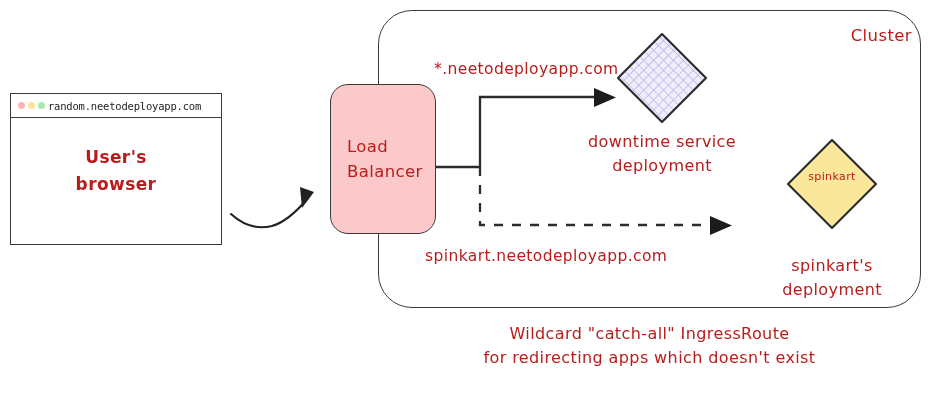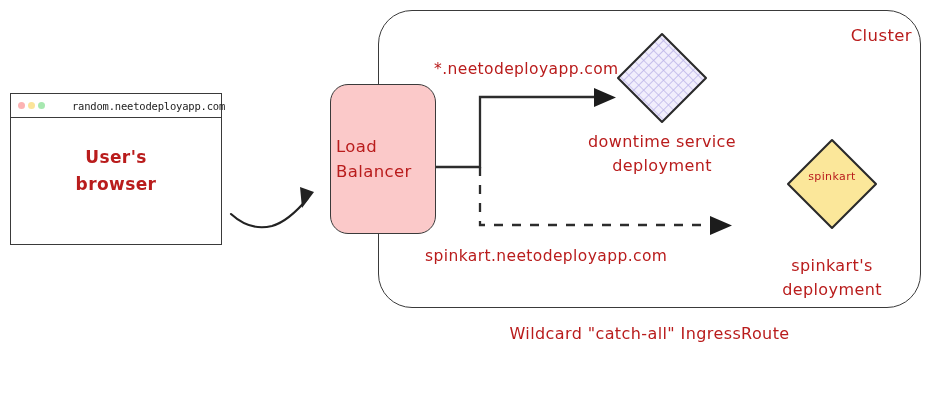--- a/index.html
+++ b/index.html
@@ -52,21 +52,21 @@
     margin-right: 3px;
     flex: 0 0 auto;
   }
   .dot.red { background: #fcb3b3; }
   .dot.yellow { background: #fbe49a; }
   .dot.green { background: #a7e8b0; }
   #browser-url {
     font-family: "DejaVu Sans Mono", monospace;
     font-size: 10.5px;
     color: #1d1d1d;
-    margin-left: 24px;
+    margin-left: 0;
     letter-spacing: -0.2px;
   }
   #browser-body {
     position: relative;
     height: calc(100% - 24px);
     font-weight: bold;
   }
   #browser-label {
     position: absolute;
     left: 0;
@@ -113,21 +113,21 @@
     width: 106px;
     height: 150px;
     box-sizing: border-box;
     background: #fbc9c9;
     border: 1.5px solid #3a3a3a;
     border-radius: 18px;
     display: flex;
     flex-direction: column;
     align-items: flex-start;
     justify-content: center;
-    padding-left: 5px;
+    padding-left: 16px;
   }
   #load-balancer .lb-line {
     font-size: 16.5px;
     line-height: 25px;
   }
 
   
   #connectors {
     position: absolute;
     left: 430px;
@@ -261,15 +261,16 @@
     </svg>
     <div id="spinkart-inner-label" class="hand">spinkart</div>
     <div id="spinkart-caption" class="diamond-caption hand">
       <div>spinkart's</div>
       <div>deployment</div>
     </div>
   </div>
 
   <div id="bottom-caption" class="hand">
     <div>Wildcard "catch-all" IngressRoute</div>
+    <div>for redirecting apps which doesn't exist</div>
   </div>
 
 </div>
 
 </body></html>

